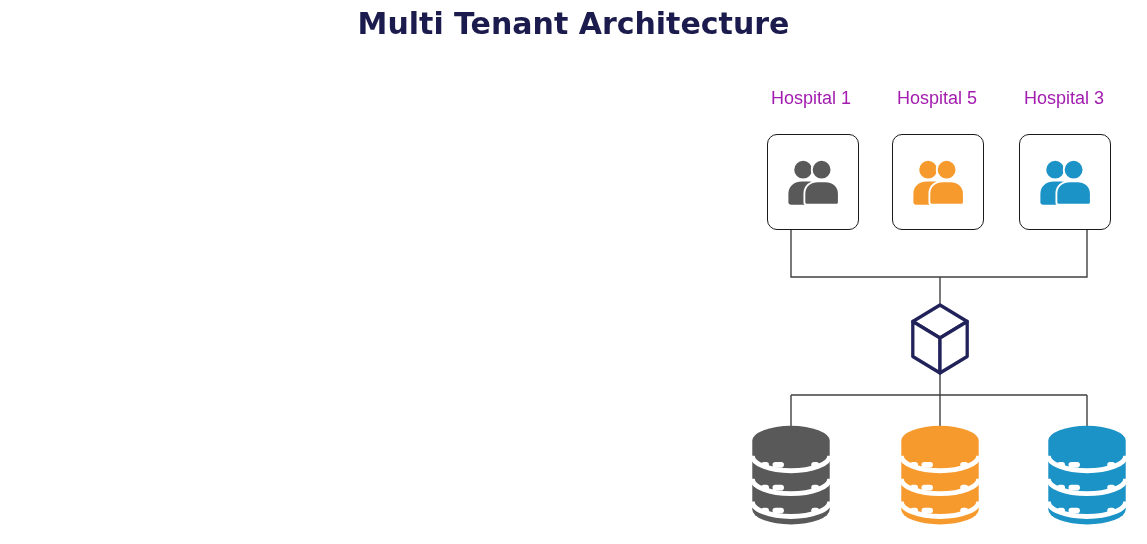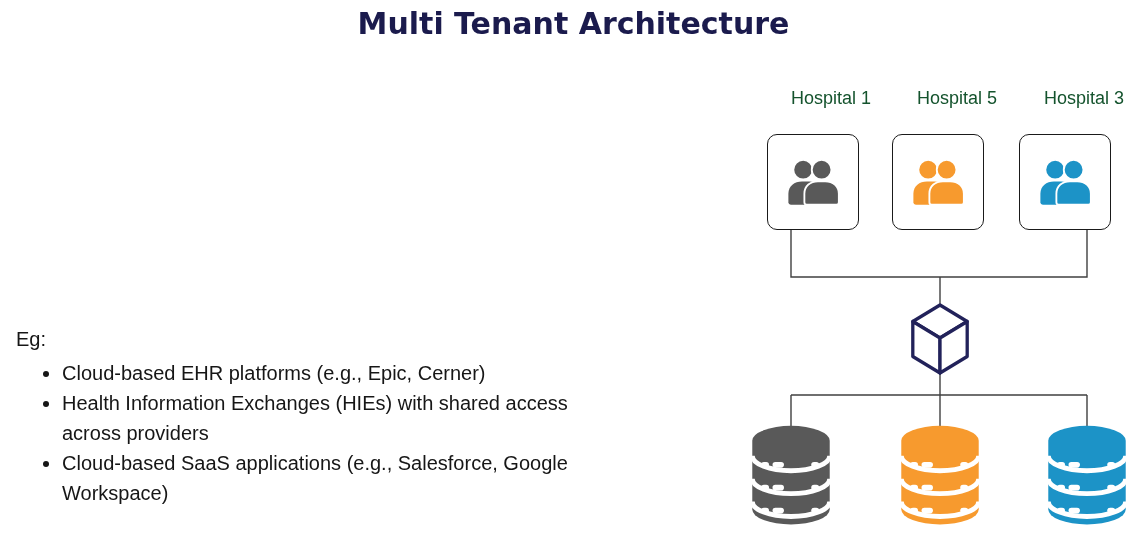--- a/index.html
+++ b/index.html
@@ -8,49 +8,41 @@
   .title{position:absolute;top:6px;left:0;right:0;text-align:center;
          font-size:30px;font-weight:700;letter-spacing:0;
          font-family:"DejaVu Sans","Liberation Sans",sans-serif;}
   .description{position:absolute;left:16px;top:97px;width:618px;
                font-size:20px;line-height:29px;text-align:justify;}
   .examples{position:absolute;left:16px;top:324px;width:570px;
             font-size:20px;line-height:30px;}
   .examples ul{margin:4px 0 0 0;padding-left:46px;}
   .examples li{margin:0;padding:0;}
   .diagram{position:absolute;left:730px;top:85px;width:417px;height:459px;}
-  .tenant-label{position:absolute;top:3px;width:120px;text-align:right;
-                font-size:18px;font-weight:500;color:#14532d;}
+  .tenant-label{position:absolute;top:3px;width:120px;text-align:center;
+                font-size:18px;font-weight:500;color:#a21caf;}
   .tl-1{left:21px;} .tl-2{left:147px;} .tl-3{left:274px;}
   .tenant-box{position:absolute;top:49px;width:90px;height:94px;background:#fff;
               border:1.6px solid;border-radius:10px;display:flex;
               align-items:center;justify-content:center;z-index:2;}
   .tb-1{left:37px;} .tb-2{left:162px;} .tb-3{left:289px;}
   .icon-wrap{display:inline-flex;line-height:0;}
   .connector-svg{position:absolute;left:0;top:0;z-index:1;}
   .cube{position:absolute;left:176px;top:216px;z-index:2;line-height:0;}
   .db{position:absolute;top:338px;z-index:2;line-height:0;}
   .db-1{left:17px;} .db-2{left:166px;} .db-3{left:313px;}
 </style>
 </head>
 <body>
 
 <div class="page">
 
   <div class="title" style="color: rgb(27, 27, 77);">Multi Tenant Architecture</div>
 
 
-  <div class="examples">
-    <div>Eg:</div>
-    <ul>
-      <li>Cloud-based EHR platforms (e.g., Epic, Cerner)</li>
-      <li>Health Information Exchanges (HIEs) with shared access across providers</li>
-      <li>Cloud-based SaaS applications (e.g., Salesforce, Google Workspace)</li>
-    </ul>
-  </div>
 
   <div class="diagram">
 
     <svg class="connector-svg" width="417" height="459" viewBox="0 0 417 459" style="color: rgb(64, 64, 64);">
       <g stroke="currentColor" stroke-width="1.4" fill="none">
         <path d="M61 140 V192 H357 V140"></path>
         <path d="M210 192 V342"></path>
         <path d="M61 310 H357 M61 310 V342 M357 310 V342"></path>
       </g>
     </svg>

